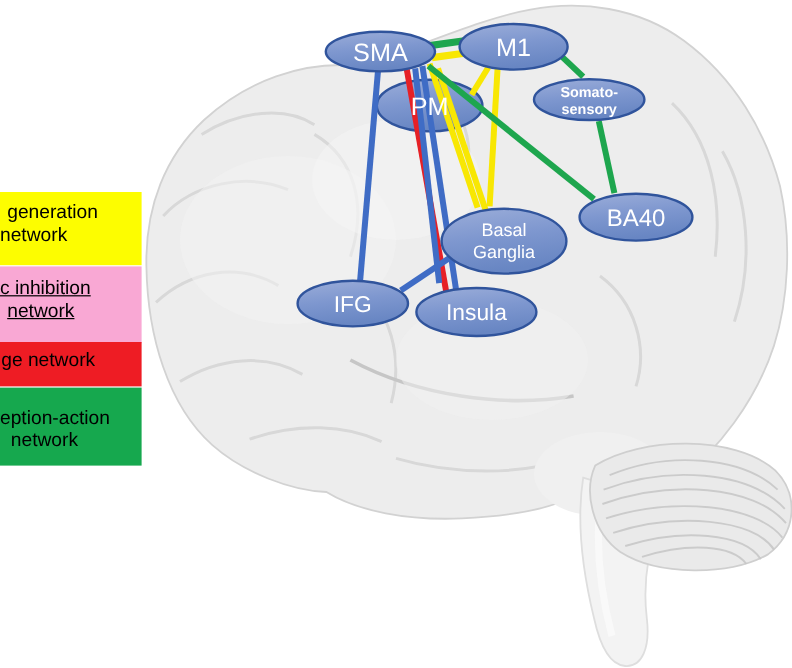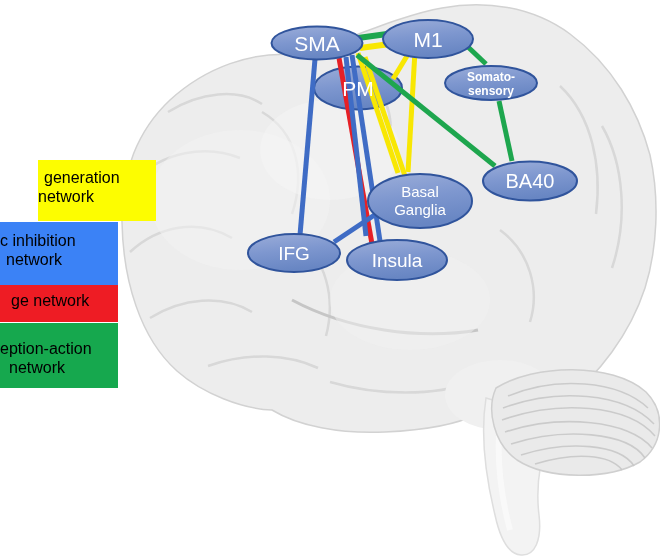--- a/index.html
+++ b/index.html
@@ -2,28 +2,28 @@
 <html><head>
 <meta charset="utf-8">
 <style>
   html,body{margin:0;padding:0;background:#ffffff;}
   body{width:660px;height:557px;overflow:hidden;font-family:"Liberation Sans",sans-serif;}
   .figure{position:relative;width:660px;height:557px;background:#ffffff;}
   svg{position:absolute;left:0;top:0;}
   
   .legend{position:absolute;left:0;top:0;width:130px;height:557px;}
   .legend-item{position:absolute;left:0;width:118px;color:#000;}
-  .li-0{top:160px;height:53px;padding-top:8px;margin-left:38px;}
+  .li-0{top:160px;height:53px;padding-top:8px;}
   .li-1{top:222px;height:55px;padding-top:9px;}
   .li-2{top:285px;height:31px;padding-top:6px;}
   .li-3{top:323px;height:49px;padding-top:16px;}
   .lg-line{font-size:16px;line-height:19px;white-space:nowrap;}
   .li-0 .lg-l1{margin-left:6px;}  .li-0 .lg-l2{margin-left:0px;}
   .li-1 .lg-l1{margin-left:0px;}  .li-1 .lg-l2{margin-left:6px;}
-  .li-2 .lg-l1{margin-left:11px;}
+  .li-2 .lg-l1{margin-left:1px;}
   .li-3 .lg-l1{margin-left:0px;}  .li-3 .lg-l2{margin-left:9px;}
   
   text.nlab{fill:#ffffff;text-anchor:middle;font-family:"Liberation Sans",sans-serif;}
   .f21{font-size:21px;} .f20{font-size:20px;} .f19{font-size:19px;}
   .f15{font-size:15px;} .f12{font-size:12px;font-weight:600;}
   ellipse.node{stroke:#30549c;stroke-width:2;fill:url(#nodeGrad);}
 </style>
 </head>
 <body>
 
@@ -134,21 +134,21 @@
       <ellipse class="node" cx="397" cy="260" rx="50" ry="20"></ellipse>
       <text class="nlab f19" x="397" y="267">Insula</text>
     </g>
   </svg>
 
   <div class="legend">
     <div class="legend-item li-0" style="background: rgb(253, 253, 0);">
       <div class="lg-line lg-l1">generation</div>
       <div class="lg-line lg-l2">network</div>
     </div>
-    <div class="legend-item li-1" style="background: #3b82f6;">
+    <div class="legend-item li-1" style="background: #f9a8d4; text-decoration: underline;">
       <div class="lg-line lg-l1">c inhibition</div>
       <div class="lg-line lg-l2">network</div>
     </div>
     <div class="legend-item li-2" style="background: rgb(238, 28, 36);">
       <div class="lg-line lg-l1">ge network</div>
     </div>
     <div class="legend-item li-3" style="background: rgb(22, 168, 78);">
       <div class="lg-line lg-l1">eption-action</div>
       <div class="lg-line lg-l2">network</div>
     </div>

